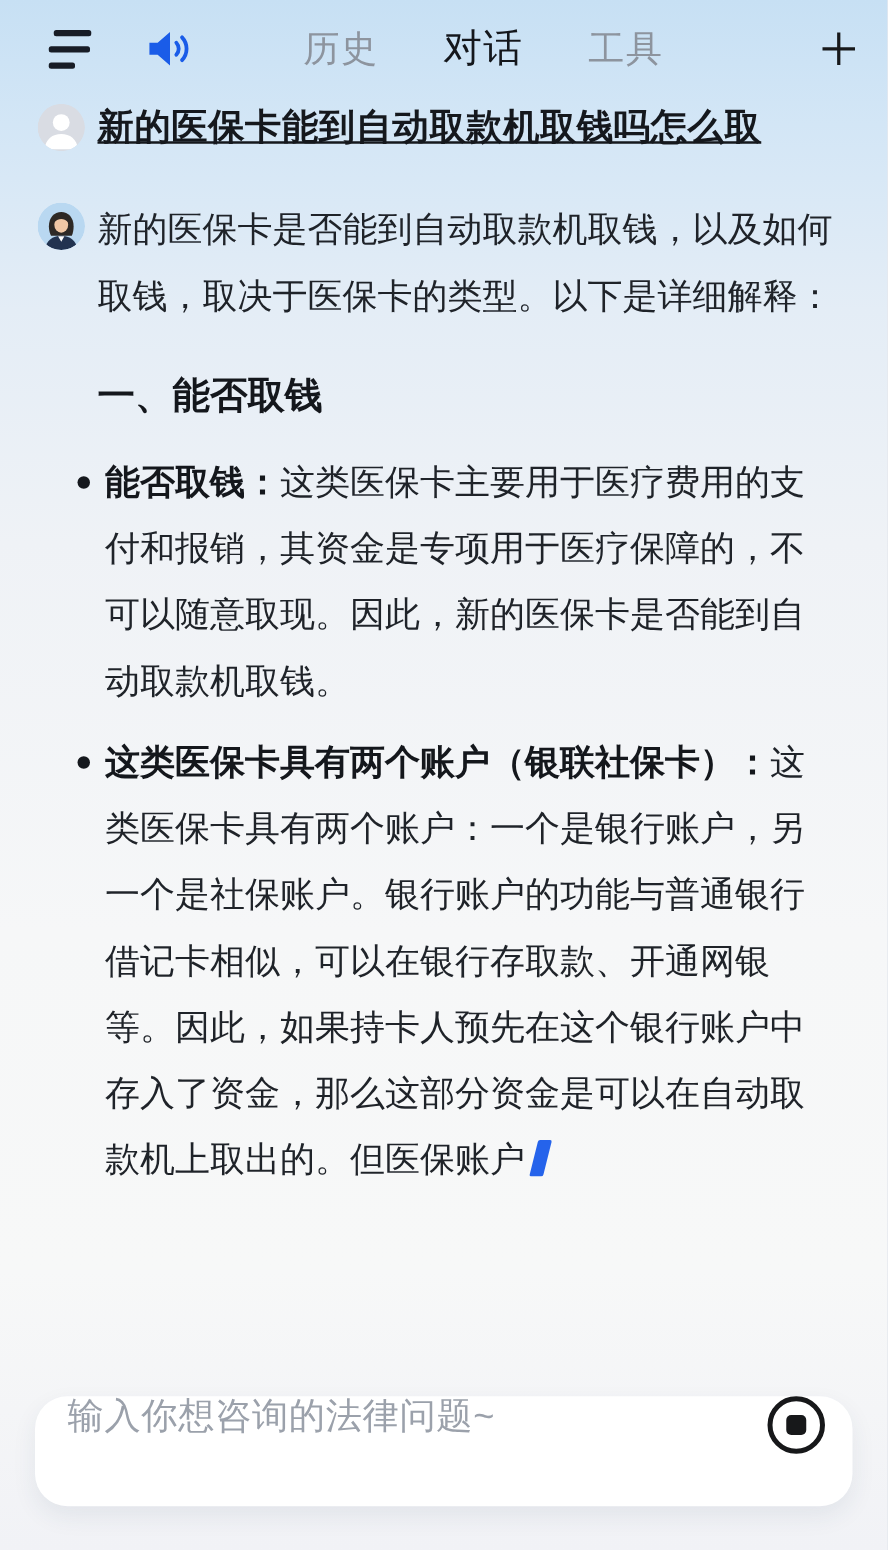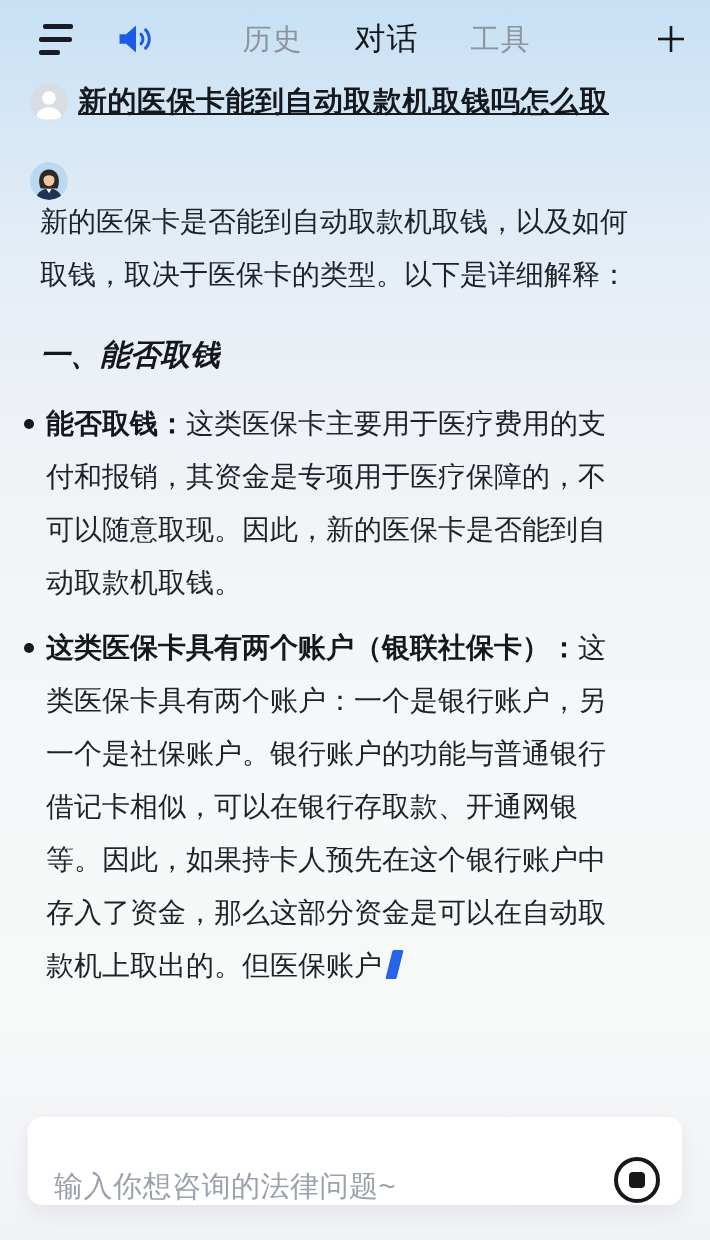--- a/index.html
+++ b/index.html
@@ -40,34 +40,34 @@
   .tab { font-size: 29px; color: #8d949e; letter-spacing: 1px; cursor: pointer; }
   .tab.active { font-size: 31px; font-weight: 400; color: #14171c; }
 
   .plus-btn { width: 34px; height: 34px; cursor: pointer; }
 
   
   .chat { padding: 4px 20px 0 30px; }
 
   .msg { display: flex; align-items: flex-start; }
   .msg.user { margin-top: 6px; align-items: center; }
-  .msg.assistant { margin-top: 40px; flex-direction: column; }
+  .msg.assistant { margin-top: 40px; }
 
   .avatar { flex: 0 0 38px; width: 38px; height: 38px; border-radius: 50%; overflow: hidden; }
 
   .user-question {
     margin-left: 10px;
     font-size: 29px; font-weight: 700; color: #15181d;
     letter-spacing: 0.5px;
     text-decoration: underline;
   }
 
   .ai-body { margin-left: 10px; width: 592px; font-size: 28px; line-height: 53px; color: #1f2329; }
   .ai-body .intro { margin: -5px 0 4px 0; }
-  .ai-body h3.section-title { font-size: 30px; font-weight: 700; color: #14171c; margin: 34px 0 22px 0; line-height: 40px; font-style: italic; }
+  .ai-body h3.section-title { font-size: 30px; font-weight: 700; color: #14171c; margin: 34px 0 22px 0; line-height: 40px; }
   .ai-body ul { list-style: none; margin-top: 10px; }
   .ai-body li { position: relative; padding-left: 6px; margin-bottom: 12px; }
   .ai-body li .dot {
     position: absolute; left: -16px; top: 22px;
     width: 10px; height: 10px; border-radius: 50%; background: #15181d;
   }
   .ai-body .lead { font-weight: 700; color: #14171c; }
 
   .typing-cursor {
     display: inline-block;
@@ -77,24 +77,24 @@
     background: #2563eb;
     transform: skewX(-14deg);
     border-radius: 1.5px;
   }
 
   
   .input-bar {
     position: absolute; left: 28px; right: 28px; bottom: 35px;
     height: 88px;
     background: #ffffff;
-    border-radius: 14px;
+    border-radius: 26px;
     box-shadow: 0 8px 20px rgba(40, 60, 90, 0.08);
-    display: flex; align-items: flex-end;
-    padding: 0 22px 2px 26px;
+    display: flex; align-items: flex-start;
+    padding: 0 22px 12px 26px;
   }
   .input-bar input {
     flex: 1; border: none; outline: none; background: transparent;
     font-family: inherit; font-size: 29px; color: #1d2126;
   }
   .input-bar input::placeholder { color: #9ba1ab; letter-spacing: 0.5px; }
 
   .stop-btn {
     flex: 0 0 46px; width: 46px; height: 46px;
     border: 4px solid #17181a; border-radius: 50%;

